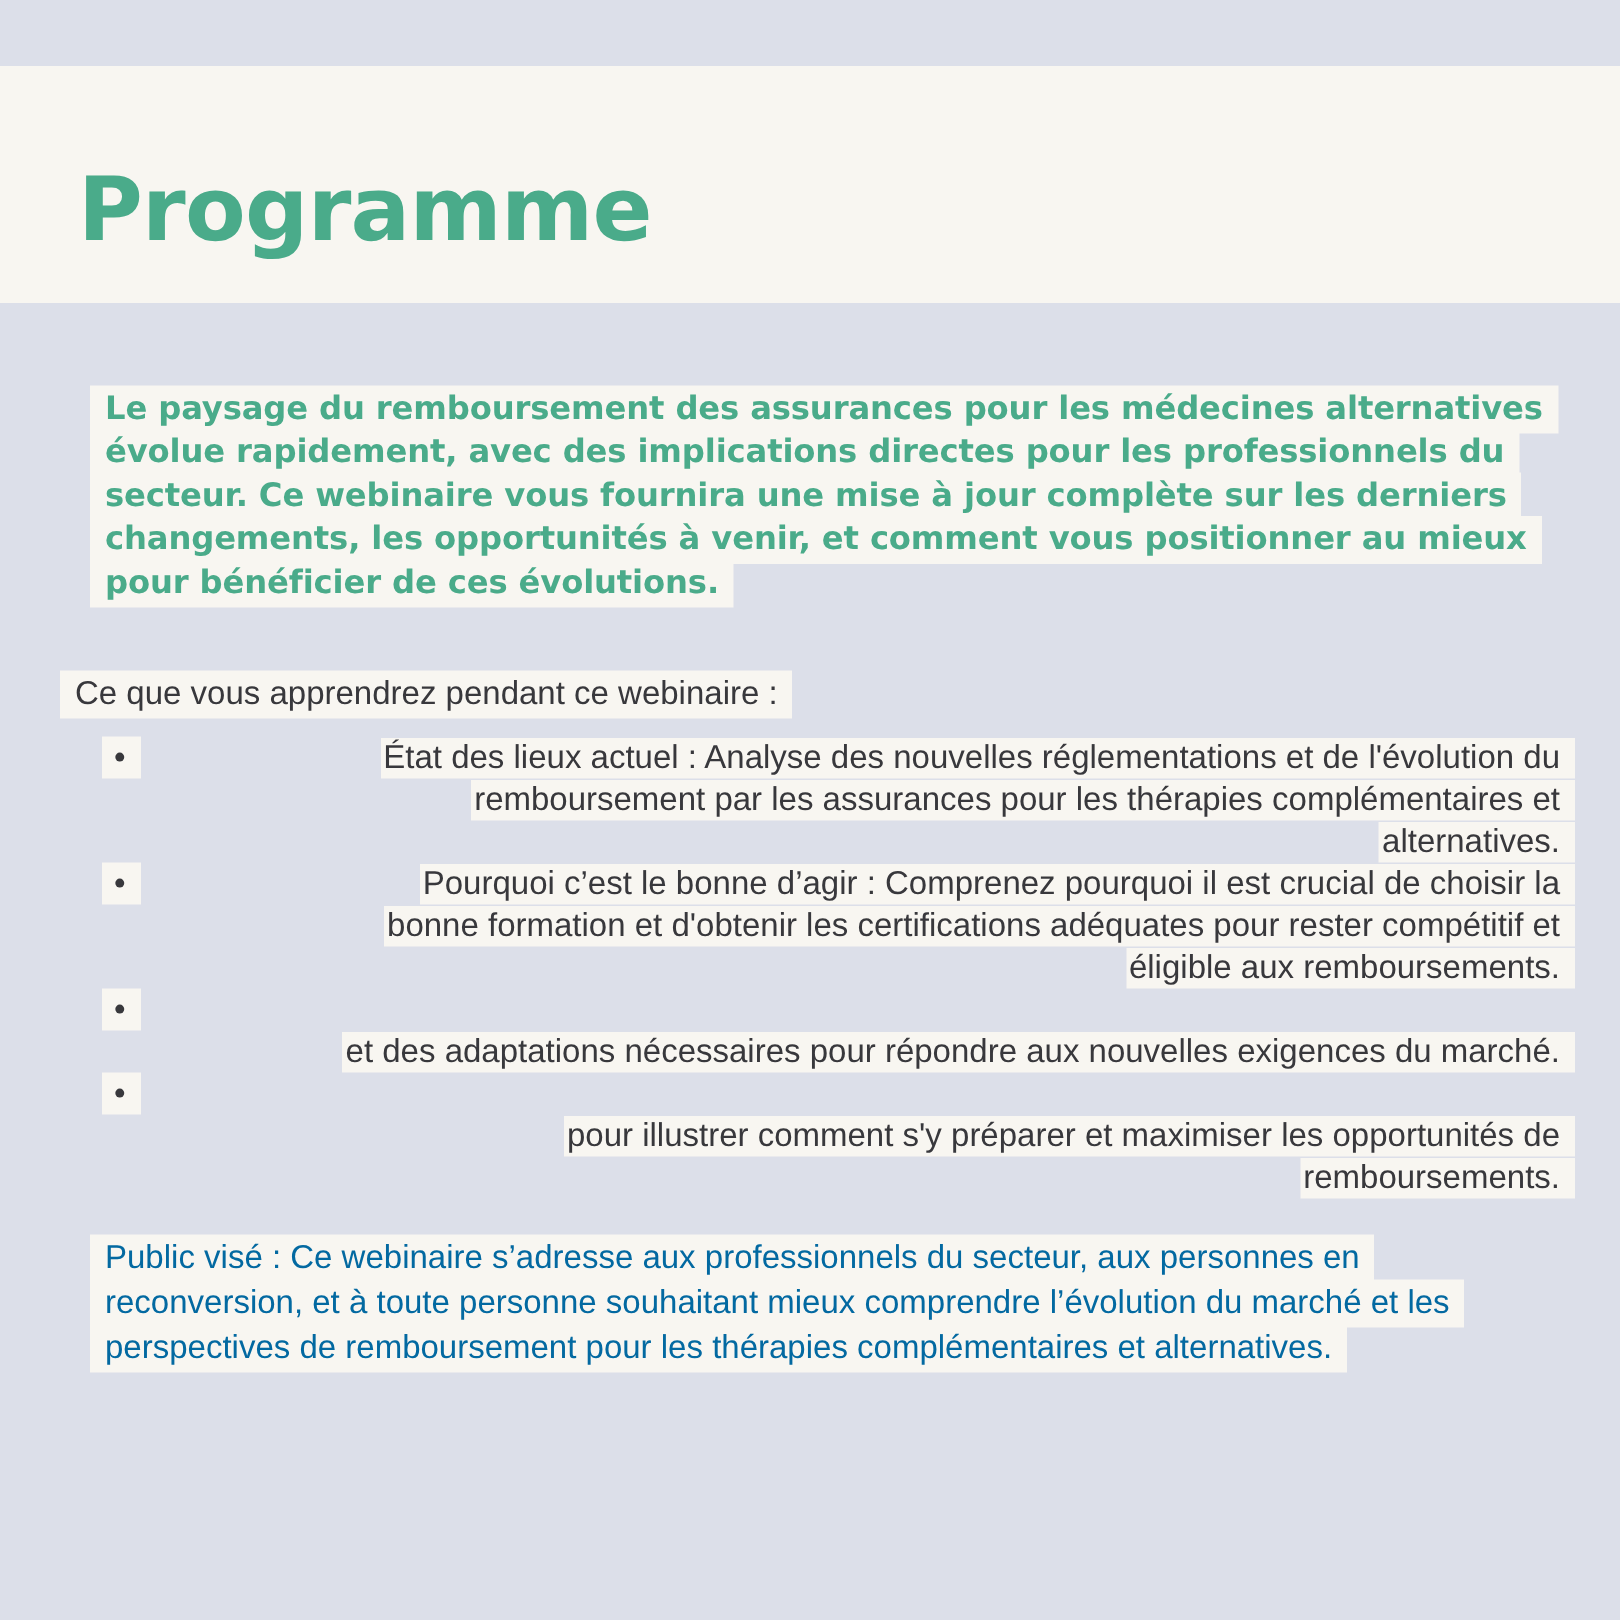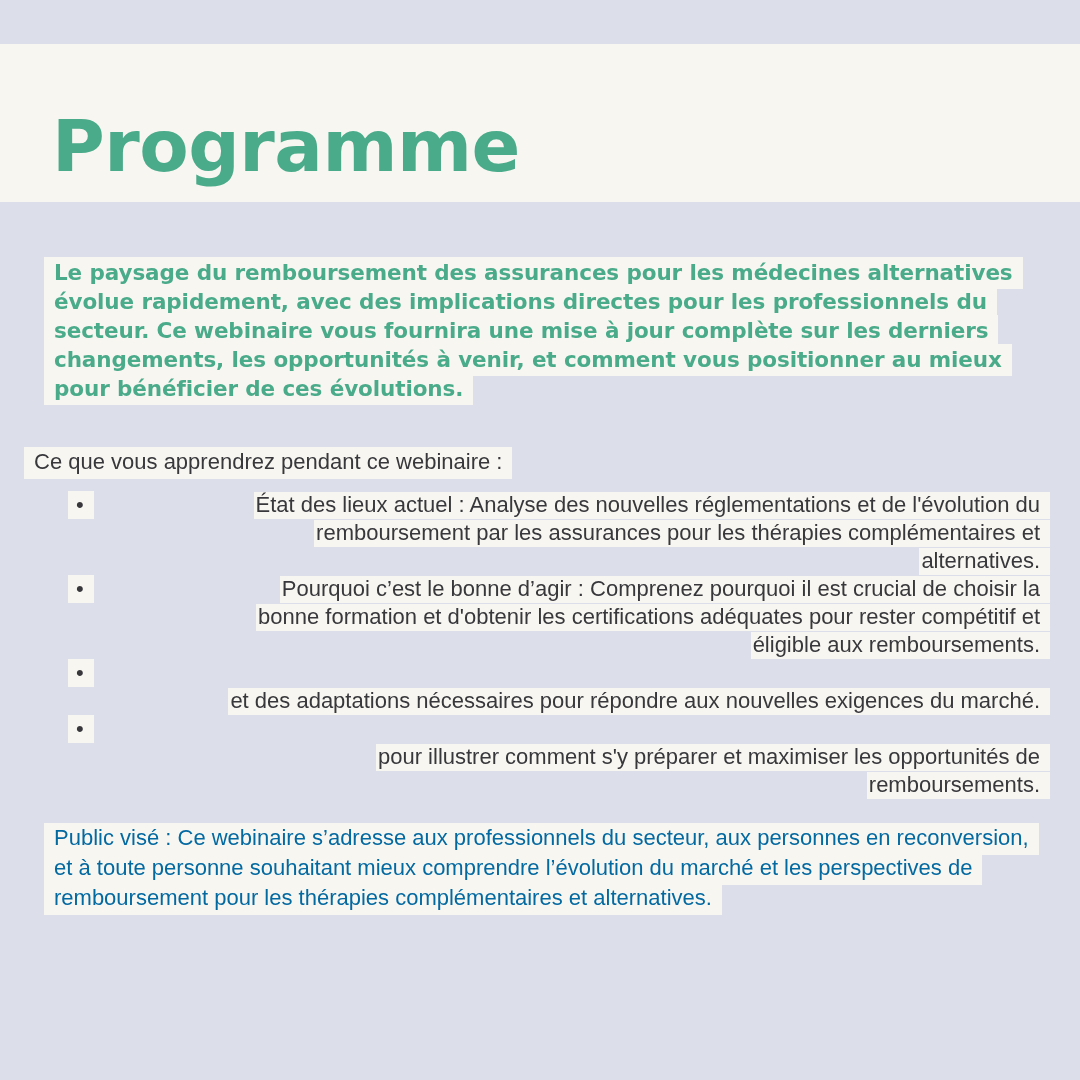--- a/index.html
+++ b/index.html
@@ -31,41 +31,42 @@
     height: 158px;
     background: #f8f6f1;
   }
   .page-title {
     position: absolute;
     left: 52px;
     top: 66px;
     margin: 0;
     font-family: "DejaVu Sans", sans-serif;
     font-weight: 700;
-    font-size: 72px;
+    font-size: 59px;
     line-height: 1.0;
     letter-spacing: -0.5px;
     color: #4aab8a;
     white-space: nowrap;
   }
 
   
   .content {
     position: absolute;
     left: 0;
     top: 258px;
     width: 1080px;
   }
 
   
   .hl {
     background-color: #f8f6f1;
     -webkit-box-decoration-break: clone;
     box-decoration-break: clone;
     padding: 2px 10px 5px 10px;
+    margin-left: 16px;
   }
 
   .lead {
     margin: 0;
     padding: 0 44px 0 44px;
     font-family: "DejaVu Sans", sans-serif;
     font-weight: 700;
     font-size: 21.5px;
     line-height: 29px;
     color: #4aab8a;

